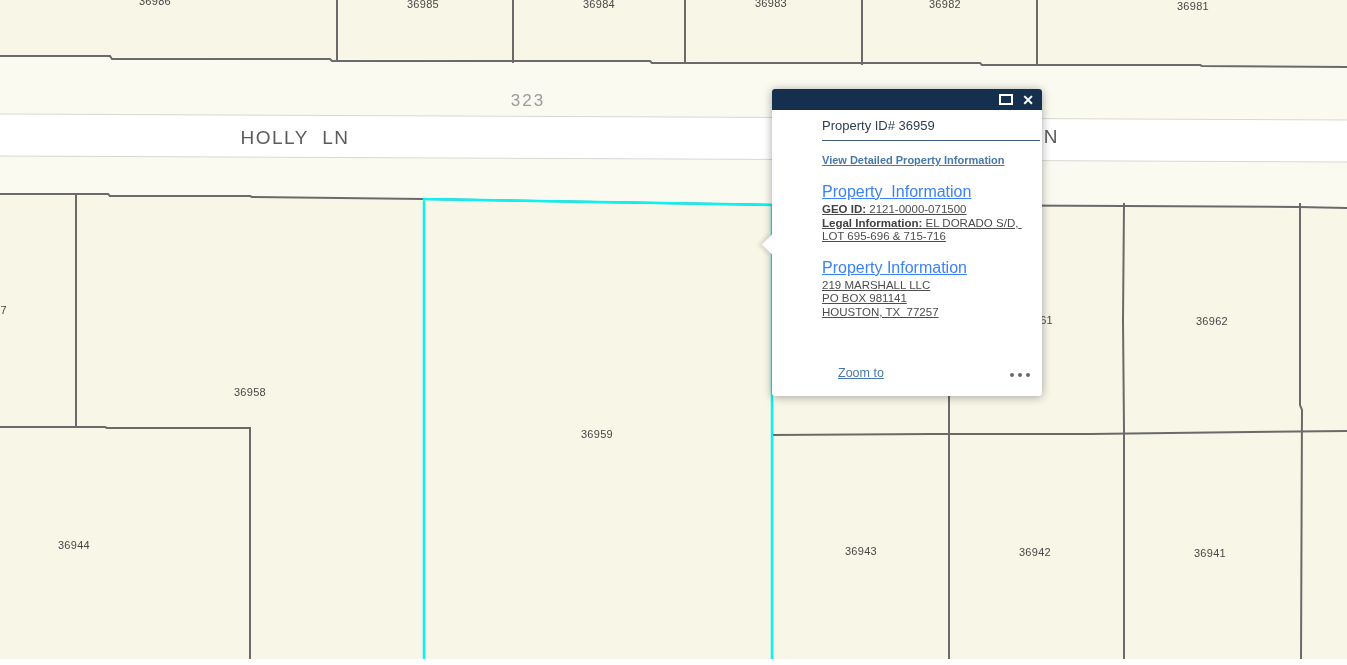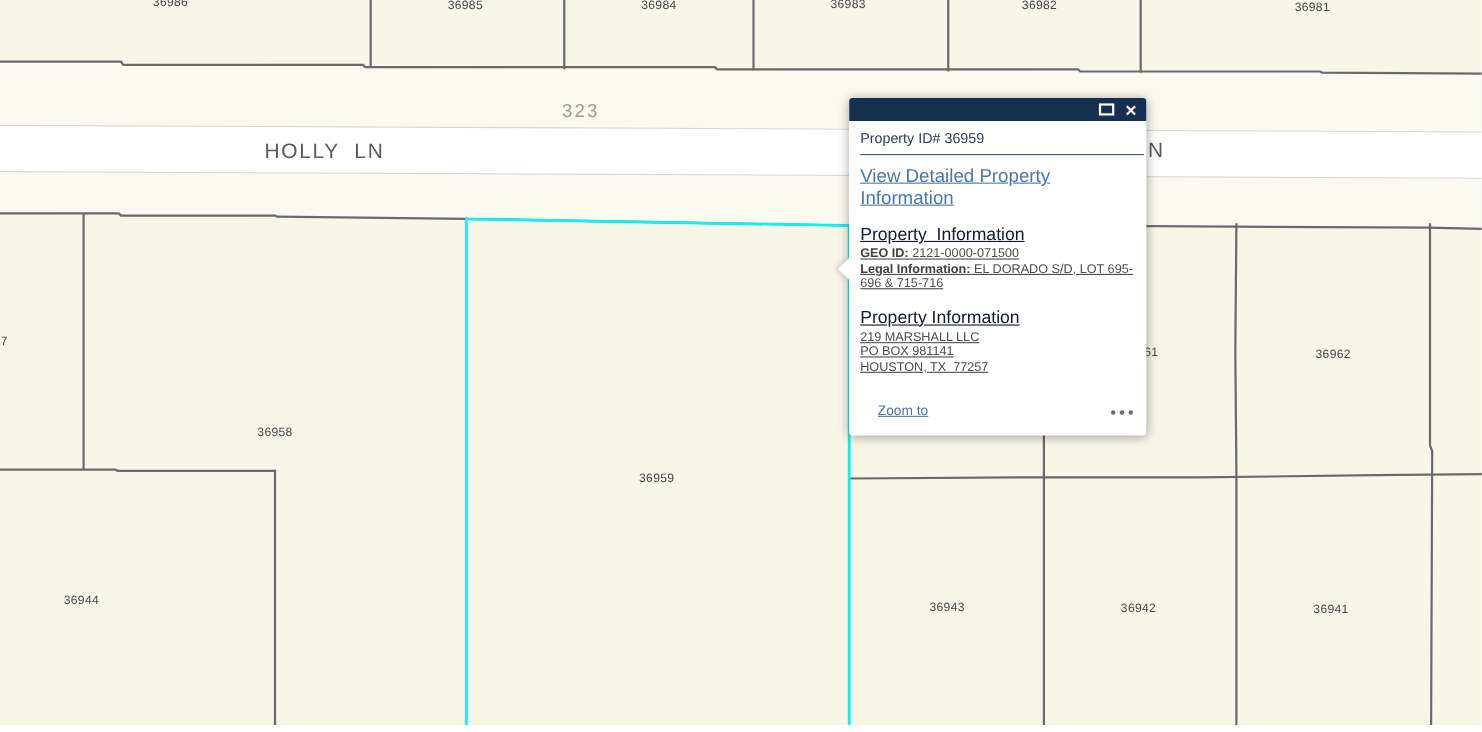--- a/index.html
+++ b/index.html
@@ -17,27 +17,27 @@
          box-shadow:-3px 3px 4px rgba(0,0,0,.10);z-index:9;}
   .popup-header{position:relative;height:21px;background:#15304f;
          border-radius:3px 3px 0 0;z-index:11;}
   .popup-header .icons{position:absolute;right:8px;top:0;height:21px;
          display:flex;align-items:center;gap:9px;}
   .icon-dock{display:inline-block;width:10px;height:7px;border:2px solid #fff;
          cursor:pointer;}
   .icon-close{color:#fff;font-size:14px;line-height:14px;font-weight:bold;
          cursor:pointer;}
   .popup-body{position:relative;padding:8px 2px 0 10px;z-index:11;
-         background:#fff;border-radius:0 0 3px 3px;height:278px;box-sizing:border-box;}
+         background:#fff;border-radius:0 0 3px 3px;height:278px;box-sizing:border-box;margin-left:40px;}
   .popup-title{font-size:13px;color:#2c3e55;margin:0 0 7px 0;}
   .popup-sep{border:none;border-top:1px solid #3b5a7e;margin:0 0 9px 0;}
-  .popup-link{font-size:17px;color:#4878aa;text-decoration:underline;
-         cursor:pointer;display:inline-block;}
+  .popup-link{font-size:11px;color:#4878aa;text-decoration:underline;
+         cursor:pointer;display:inline-block;font-weight:bold;}
   .popup-section{margin-top:15px;}
-  .popup-heading{font-size:16px;color:#0f172a;text-decoration:underline;
+  .popup-heading{font-size:16px;color:#3b82f6;text-decoration:underline;
          cursor:pointer;white-space:pre-wrap;display:inline-block;margin:0 0 2px 0;}
   .popup-line{font-size:11.5px;color:#4d4d4d;line-height:13.5px;white-space:pre-wrap;text-decoration:underline;}
   .popup-line b{color:#424242;}
   .popup-footer{position:absolute;left:10px;right:10px;bottom:8px;height:16px;}
   .zoom-to{position:absolute;left:16px;bottom:0;font-size:12.5px;color:#4878aa;
          text-decoration:underline;cursor:pointer;}
   .more-dots{position:absolute;right:2px;bottom:3px;display:flex;gap:4px;cursor:pointer;}
   .more-dots i{width:4px;height:4px;border-radius:50%;background:#6b6b6b;display:block;}
 </style>
 </head>

